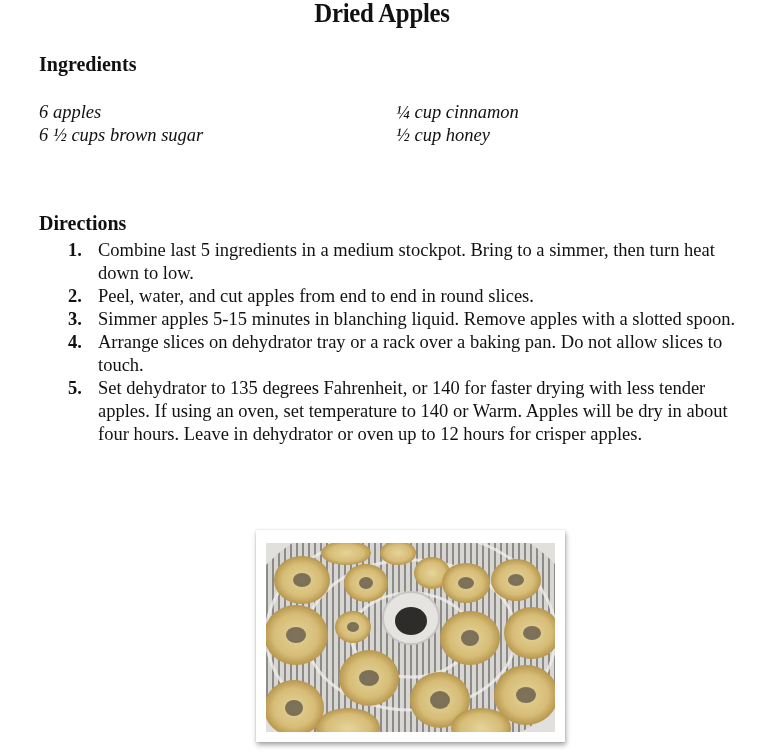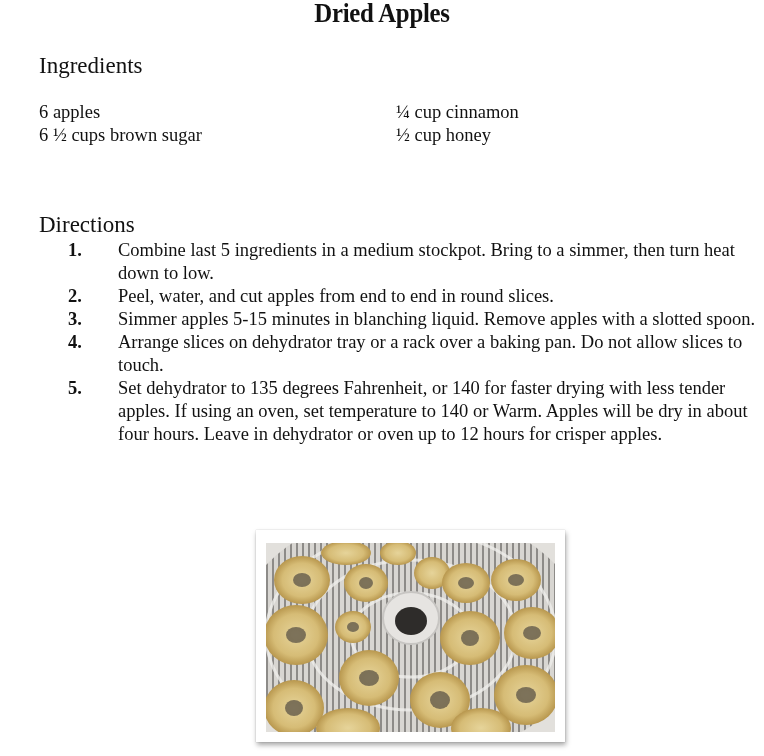--- a/index.html
+++ b/index.html
@@ -7,33 +7,33 @@
       width: 764px; height: 756px; position: relative; overflow: hidden;
       font-family: "Liberation Serif", "DejaVu Serif", serif;
       color: #111;
     }
     .title {
       position: absolute; left: 0; width: 764px; top: -2px;
       text-align: center; font-weight: bold; font-size: 27px; letter-spacing: -0.3px;
       transform: scaleX(0.92); transform-origin: center;
     }
     .h2 {
-      position: absolute; left: 39px; font-weight: normal; font-size: 23px;
+      position: absolute; left: 39px; font-weight: bold; font-size: 20px;
     }
     .ing-col {
-      position: absolute; top: 101px; font-size: 18.5px; line-height: 23px;
+      position: absolute; top: 101px; font-size: 18.5px; line-height: 23px; font-style: italic;
     }
     .ing-col div { white-space: nowrap; }
     .directions {
       position: absolute; left: 68px; top: 239px; width: 690px;
       font-size: 18.5px; line-height: 23px;
     }
     .step { display: flex; }
     .step-num { width: 30px; flex: none; font-weight: bold; }
-    .step-text { flex: 1; margin-left: 20px; }
+    .step-text { flex: 1; }
     .photo-frame {
       position: absolute; left: 256px; top: 530px; width: 309px; height: 212px;
       background: #fff; box-sizing: border-box;
       box-shadow: 1px 3px 5px rgba(0,0,0,0.35), 0 0 1px rgba(0,0,0,0.25);
     }
     .photo {
       position: absolute; left: 10px; top: 13px; width: 289px; height: 189px;
       overflow: hidden; background: #c9c7c3;
     }
     .photo svg { display: block; }

